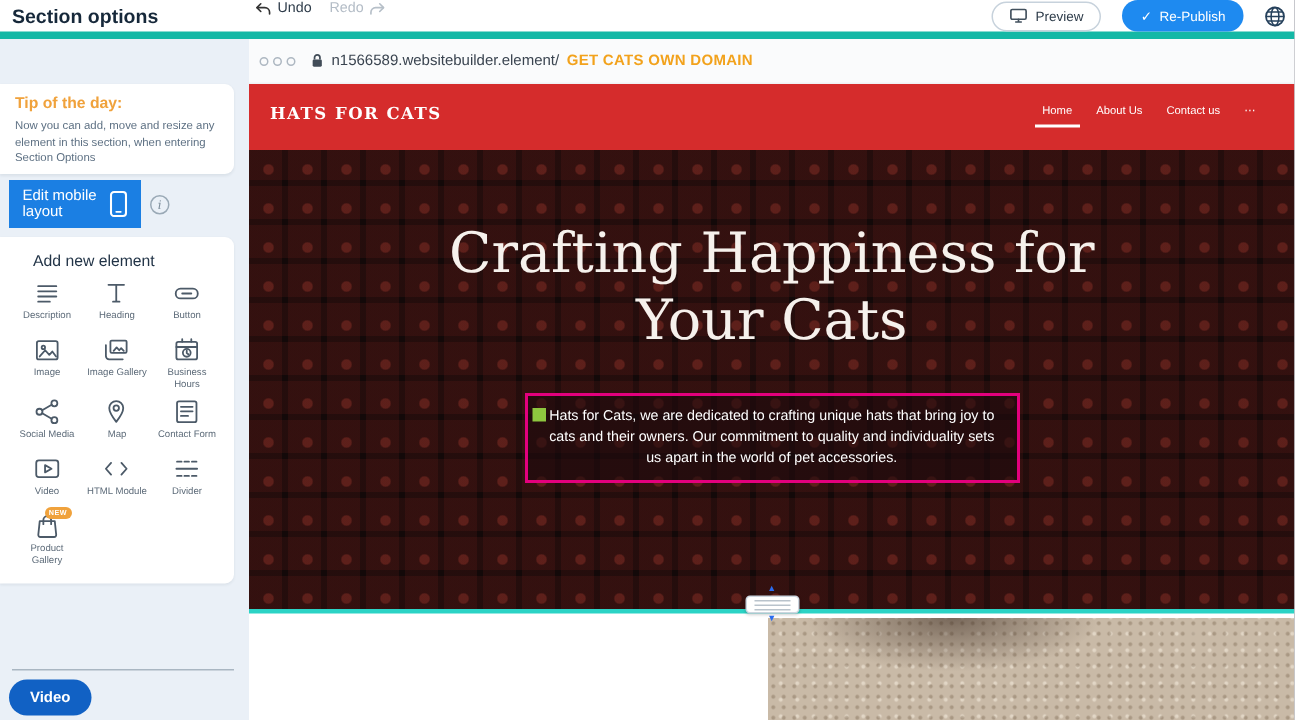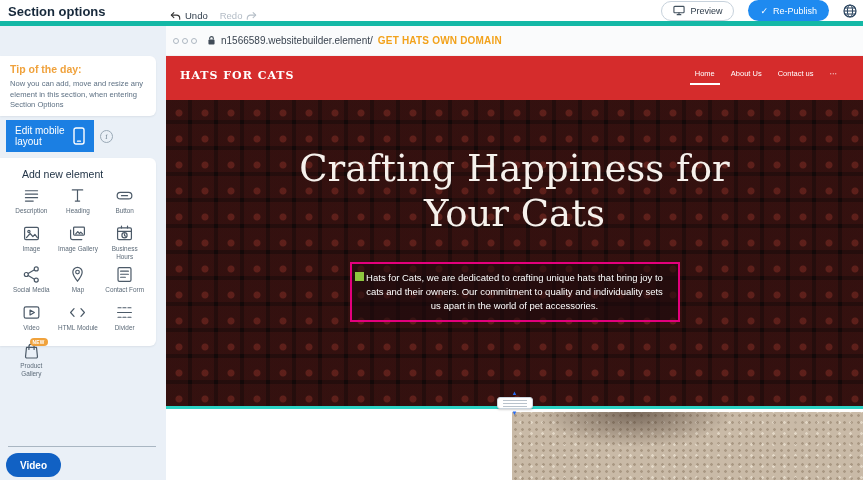--- a/index.html
+++ b/index.html
@@ -3,41 +3,41 @@
 <meta charset="utf-8">
 <style>
   * { box-sizing: border-box; margin: 0; padding: 0; }
   html,body { width:863px; height:480px; }
   body { font-family:"Liberation Sans", sans-serif; background:#eaf0f7; }
   .app { position:relative; width:863px; height:480px; overflow:hidden; background:#eaf0f7; }
 
   
   .topbar { position:absolute; left:0; top:0; width:863px; height:26px; background:#fff; border-bottom:5px solid #14b8a6; z-index:10; }
   .page-title { position:absolute; left:8px; top:50%; transform:translateY(-50%); font-size:13px; font-weight:bold; color:#16283a; }
-  .history { position:absolute; left:170px; top:0; height:100%; display:flex; align-items:flex-end; gap:12px; }
+  .history { position:absolute; left:170px; top:0; height:100%; display:flex; align-items:flex-start; gap:12px; }
   .hist-btn { display:flex; align-items:center; gap:4px; background:none; border:none; font-size:9.5px; color:#2e3c4a; cursor:pointer; font-family:inherit; }
   .hist-btn.redo { color:#b3bcc6; }
   .top-actions { position:absolute; right:6px; top:0; height:100%; display:flex; align-items:center; gap:14px; }
   .preview-btn { display:flex; align-items:center; gap:5px; height:20px; padding:0 11px; border-radius:10px; border:1px solid #c7d2dc; background:#fff; font-size:9px; color:#2e3c4a; cursor:pointer; font-family:inherit; }
   .republish-btn { display:flex; align-items:center; gap:5px; height:21px; padding:0 12px; border-radius:11px; border:none; background:var(--republish-blue,#1e8af0); font-size:9px; color:#fff; cursor:pointer; font-family:inherit; }
   .republish-btn .check { font-size:9px; }
   .globe-btn { background:none; border:none; display:flex; align-items:center; cursor:pointer; }
 
   
   .sidebar { position:absolute; left:0; top:26px; width:166px; bottom:0; background:#eaf0f7; z-index:5; }
   .tabbar { position:absolute; left:4px; top:6px; width:152px; height:18px; background:#dce5ef; border-radius:4px; display:flex; padding:1px; }
   .tab { flex:1; display:flex; align-items:center; justify-content:center; font-size:7.5px; color:#3c4d5e; border-radius:3px; cursor:pointer; }
   .tab.active { background:#fff; border:1px solid #49a8f5; color:#1c2e40; font-weight:bold; }
   .tip-card { position:absolute; left:0; top:30px; width:156px; height:60px; background:#fff; border-radius:0 6px 6px 0; box-shadow:0 1px 2px rgba(30,50,70,.08); }
   .tip-title { position:absolute; left:10px; top:7px; font-size:10.5px; font-weight:bold; color:var(--tip-orange,#f0a23c); }
   .tip-body { position:absolute; left:10px; top:23px; width:140px; font-size:7.6px; line-height:1.4; color:#5d7083; }
   .mobile-btn { position:absolute; left:6px; top:94px; width:88px; height:32px; border:none; border-radius:0; background:var(--accent-blue,#1b7fe3); color:#fff; font-size:10px; display:flex; align-items:center; gap:7px; padding:0 9px; text-align:left; cursor:pointer; font-family:Liberation Sans, sans-serif; }
   .mobile-btn span { flex:1; }
   .info-dot { position:absolute; left:100px; top:104px; width:13px; height:13px; border:1px solid #9aa9b6; border-radius:50%; color:#7c8c9a; font-size:8px; font-style:italic; font-family:"DejaVu Serif",serif; display:flex; align-items:center; justify-content:center; cursor:pointer; }
-  .add-panel { position:absolute; left:0; top:132px; width:156px; height:188px; background:#fff; border-radius:0 6px 6px 0; box-shadow:0 1px 2px rgba(30,50,70,.08);text-decoration:underline; }
+  .add-panel { position:absolute; left:0; top:132px; width:156px; height:231px; background:#fff; border-radius:0 6px 6px 0; box-shadow:0 1px 2px rgba(30,50,70,.08);text-decoration:underline; }
   .add-title { position:absolute; left:22px; top:10px; font-size:10.5px; color:#223447; }
   .egrid { position:absolute; left:8px; top:28px; width:140px; display:grid; grid-template-columns:repeat(3,1fr); row-gap:5px; }
   .cell { display:flex; flex-direction:column; align-items:center; min-height:33px; cursor:pointer; position:relative; }
   .gicon { width:19px; height:19px; stroke:#4c5a68; fill:none; stroke-width:1.4; stroke-linecap:round; stroke-linejoin:round; }
   .glabel { margin-top:2px; font-size:6.4px; line-height:1.2; color:#5d6b79; text-align:center; max-width:44px; }
   .new-badge { position:absolute; top:-3px; right:7px; background:var(--tip-orange,#f0a23c); color:#fff; font-size:4.8px; font-weight:bold; padding:1.5px 3px; border-radius:6px; letter-spacing:.3px; }
   .sidebar-divider { position:absolute; left:8px; top:420px; width:148px; height:1px; background:#a9b6c2; border:none; }
   .done-btn { position:absolute; left:6px; top:427px; width:55px; height:24px; border:none; border-radius:12px; background:var(--done-blue,#1161c4); color:#fff; font-size:10px; font-weight:bold; cursor:pointer; font-family:inherit; }
 
   
@@ -258,21 +258,21 @@
       <span class="dot"></span>
       <span class="dot"></span>
       <span class="dot"></span>
       <span class="lock">
         <svg width="9" height="11" viewBox="0 0 10 12">
             <path d="M3 5V3.6a2 2 0 0 1 4 0V5" fill="none" stroke="#414c58" stroke-width="1.3"></path>
             <rect x="1.6" y="5" width="6.8" height="5.4" rx="1" fill="#414c58"></rect>
           </svg>
       </span>
       <span class="url">n1566589.websitebuilder.element/</span>
-      <span class="domain-cta">GET HATS OWN DOMAIN</span>
+      <span class="domain-cta">GET CATS OWN DOMAIN</span>
     </div>
 
     <header class="site-header">
       <div class="logo">HATS FOR CATS</div>
       <nav class="site-nav">
         <span class="nav-item active">Home</span>
         <span class="nav-item">About Us</span>
         <span class="nav-item">Contact us</span>
         <span class="nav-item">⋯</span>
       </nav>

